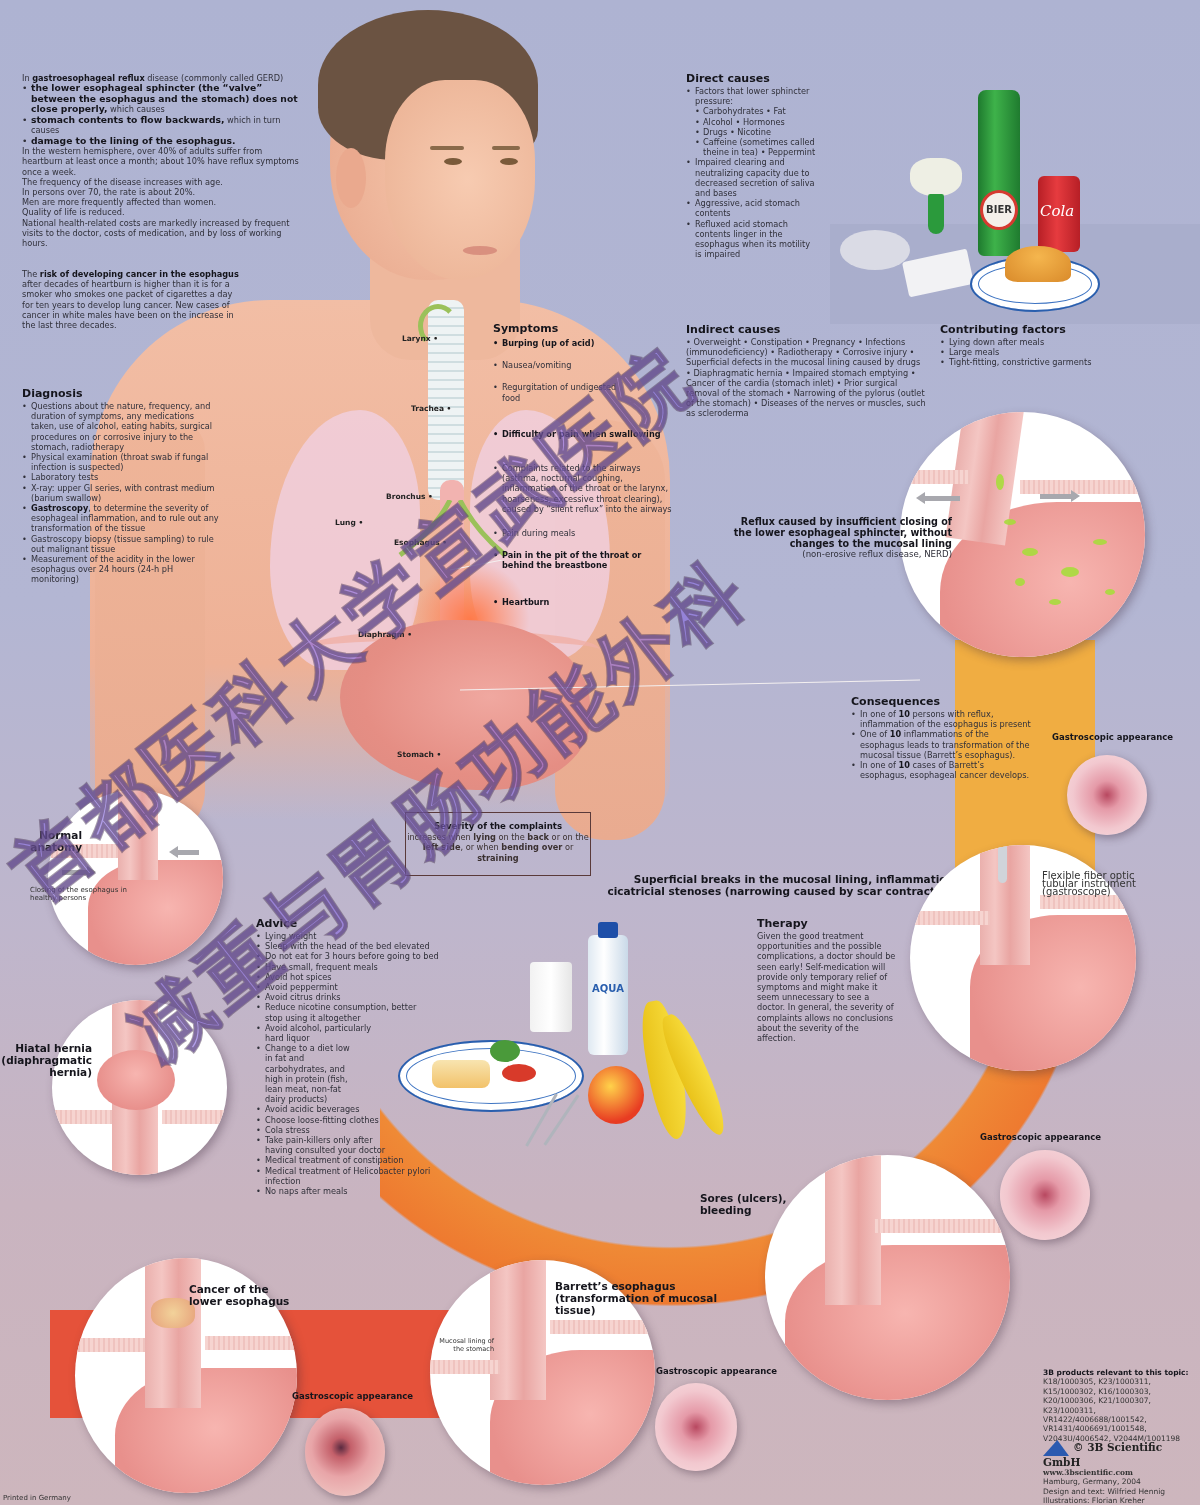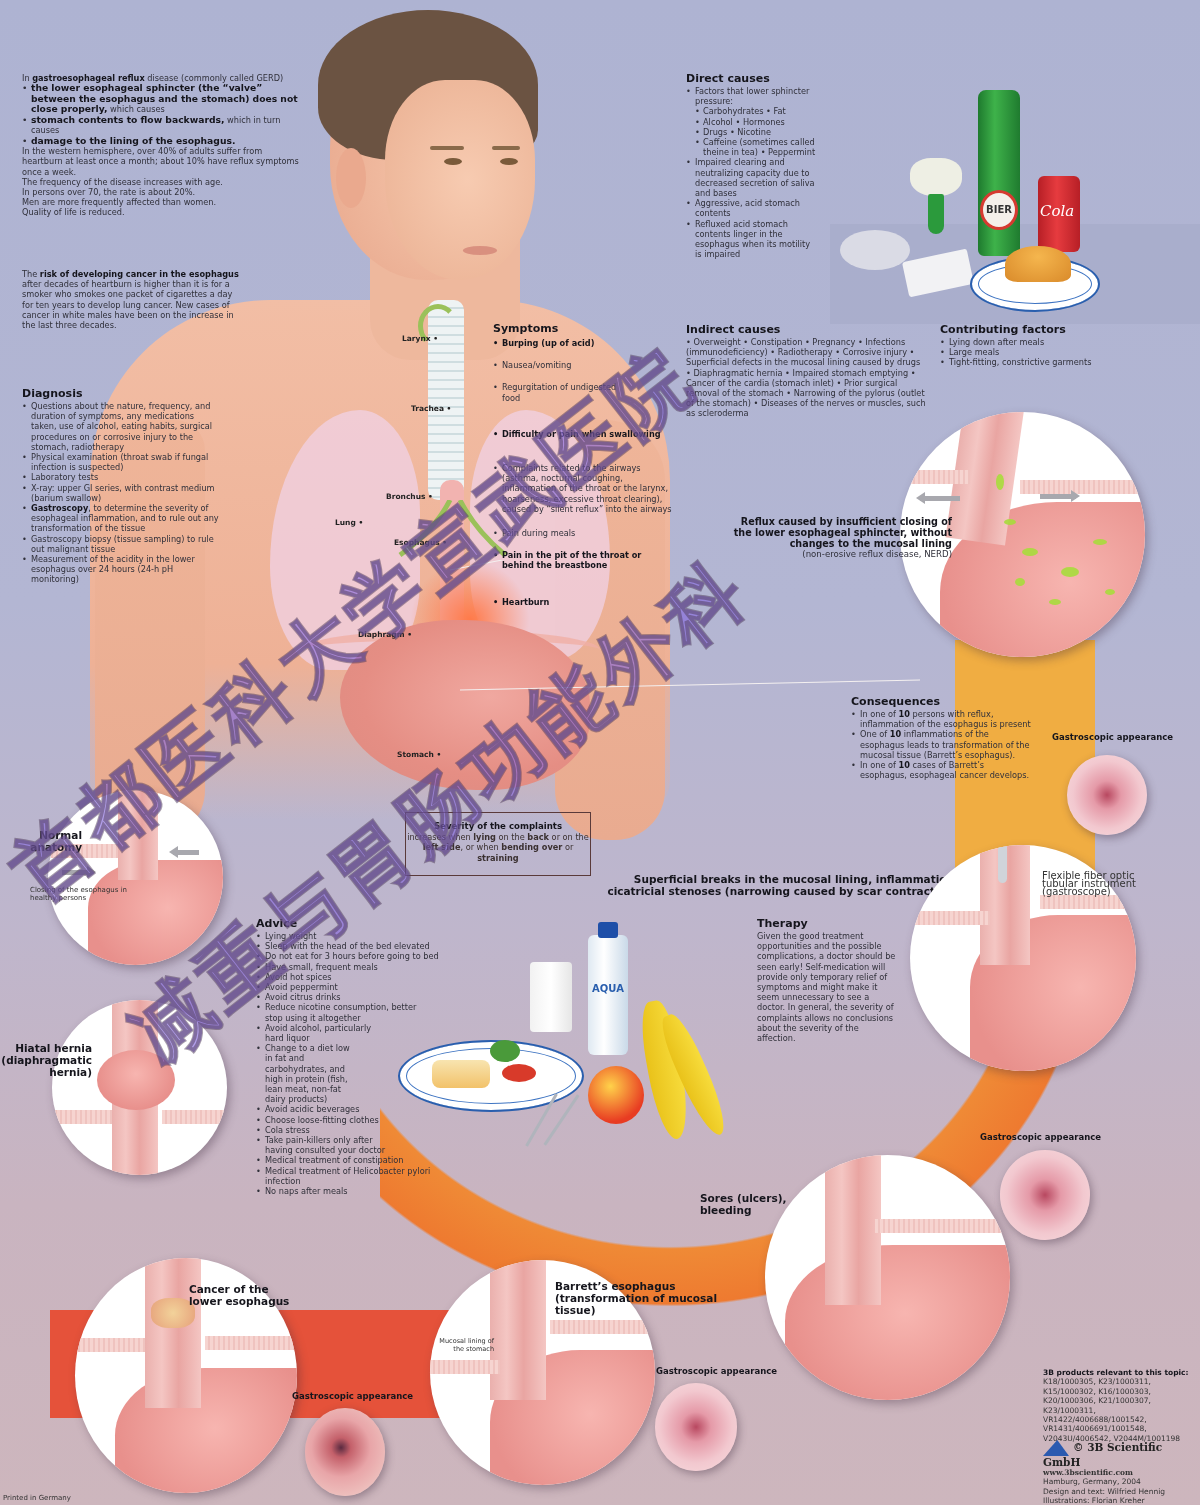--- a/index.html
+++ b/index.html
@@ -138,20 +138,21 @@
   <ul style="font-size:9.2px;line-height:10.5px;">
     <li><b>the lower esophageal sphincter (the “valve” between the esophagus and the stomach) does not close properly,</b><span style="font-size:8.2px"> which causes</span></li>
     <li><b>stomach contents to flow backwards,</b><span style="font-size:8.2px"> which in turn causes</span></li>
     <li><b>damage to the lining of the esophagus.</b></li>
   </ul>
   <div>In the western hemisphere, over 40% of adults suffer from heartburn at least once a month; about 10% have reflux symptoms once a week.</div>
   <div>The frequency of the disease increases with age.</div>
   <div>In persons over 70, the rate is about 20%.</div>
   <div>Men are more frequently affected than women.</div>
   <div>Quality of life is reduced.</div>
+  <div>National health-related costs are markedly increased by frequent visits to the doctor, costs of medication, and by loss of working hours.</div>
 </div>
 
 <div class="abs txt" style="left:22px;top:269px;width:220px;">
   <span>The </span><b>risk of developing cancer in the esophagus</b><span> after decades of heartburn is higher than it is for a smoker who smokes one packet of cigarettes a day for ten years to develop lung cancer. New cases of cancer in white males have been on the increase in the last three decades.</span>
 </div>
 
 <div class="abs txt" style="left:22px;top:388px;width:200px;">
   <h3>Diagnosis</h3>
   <ul>
     <li><span>Questions about the nature, frequency, and duration of symptoms, any medications taken, use of alcohol, eating habits, surgical procedures on or corrosive injury to the stomach, radiotherapy</span></li>

